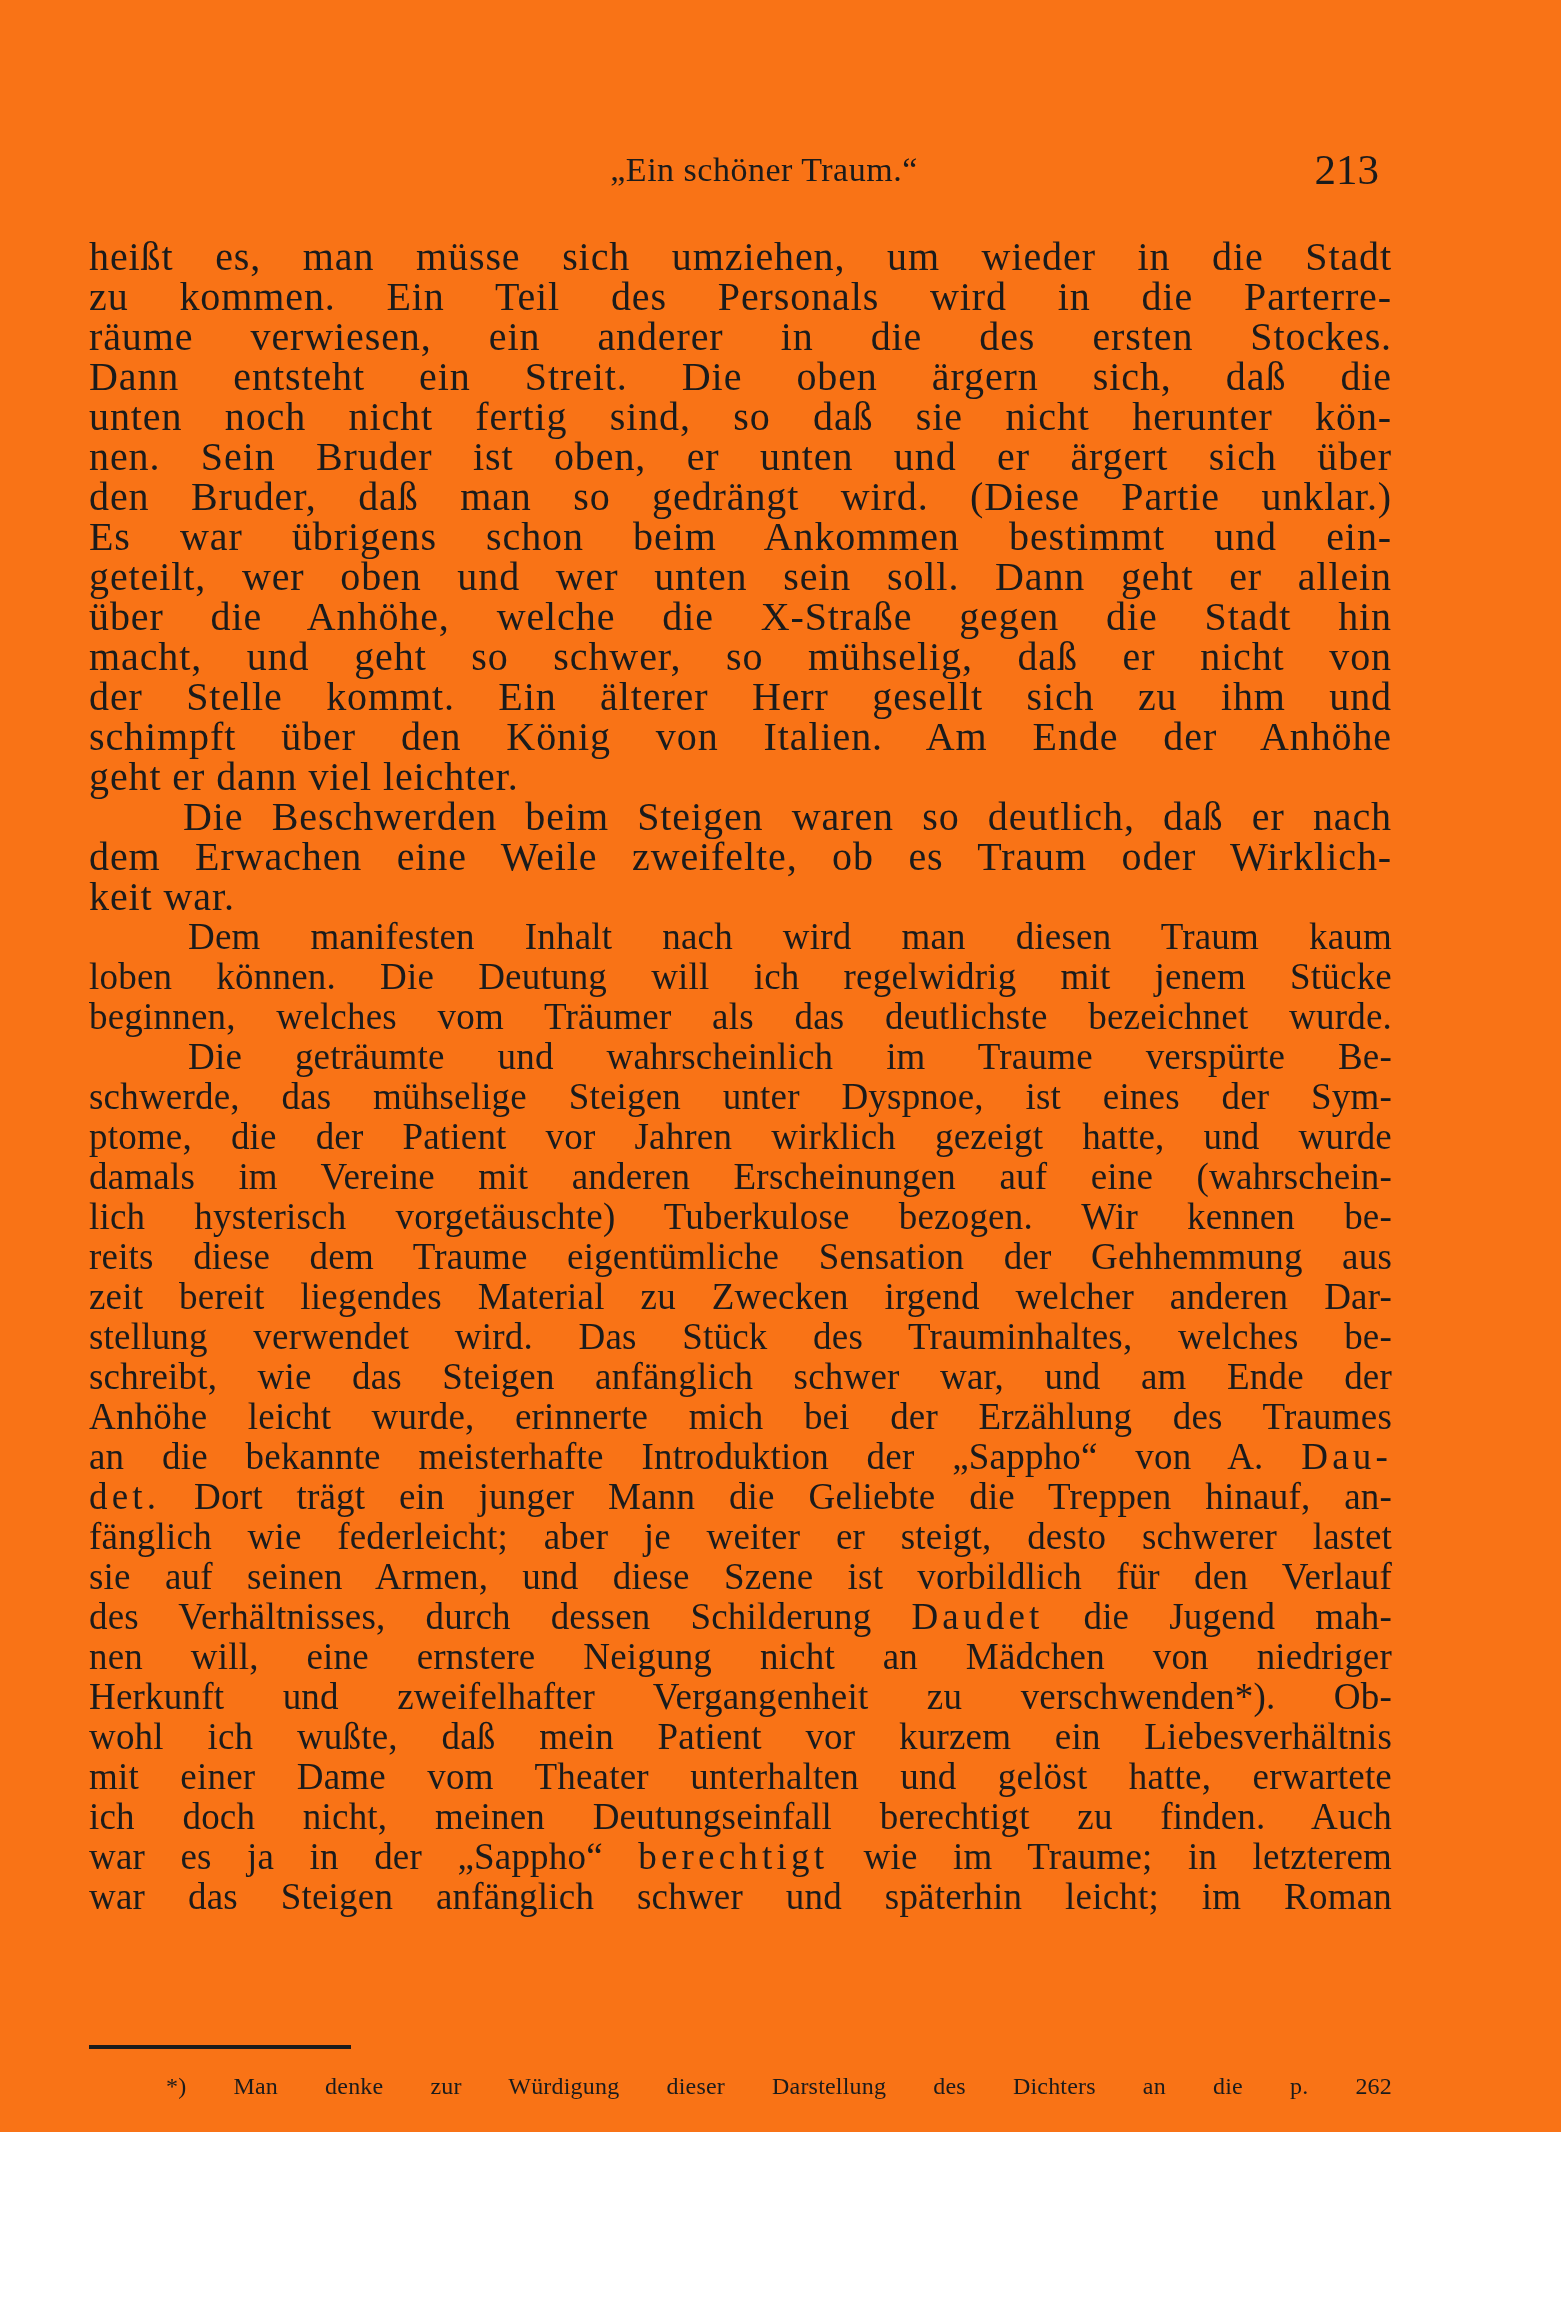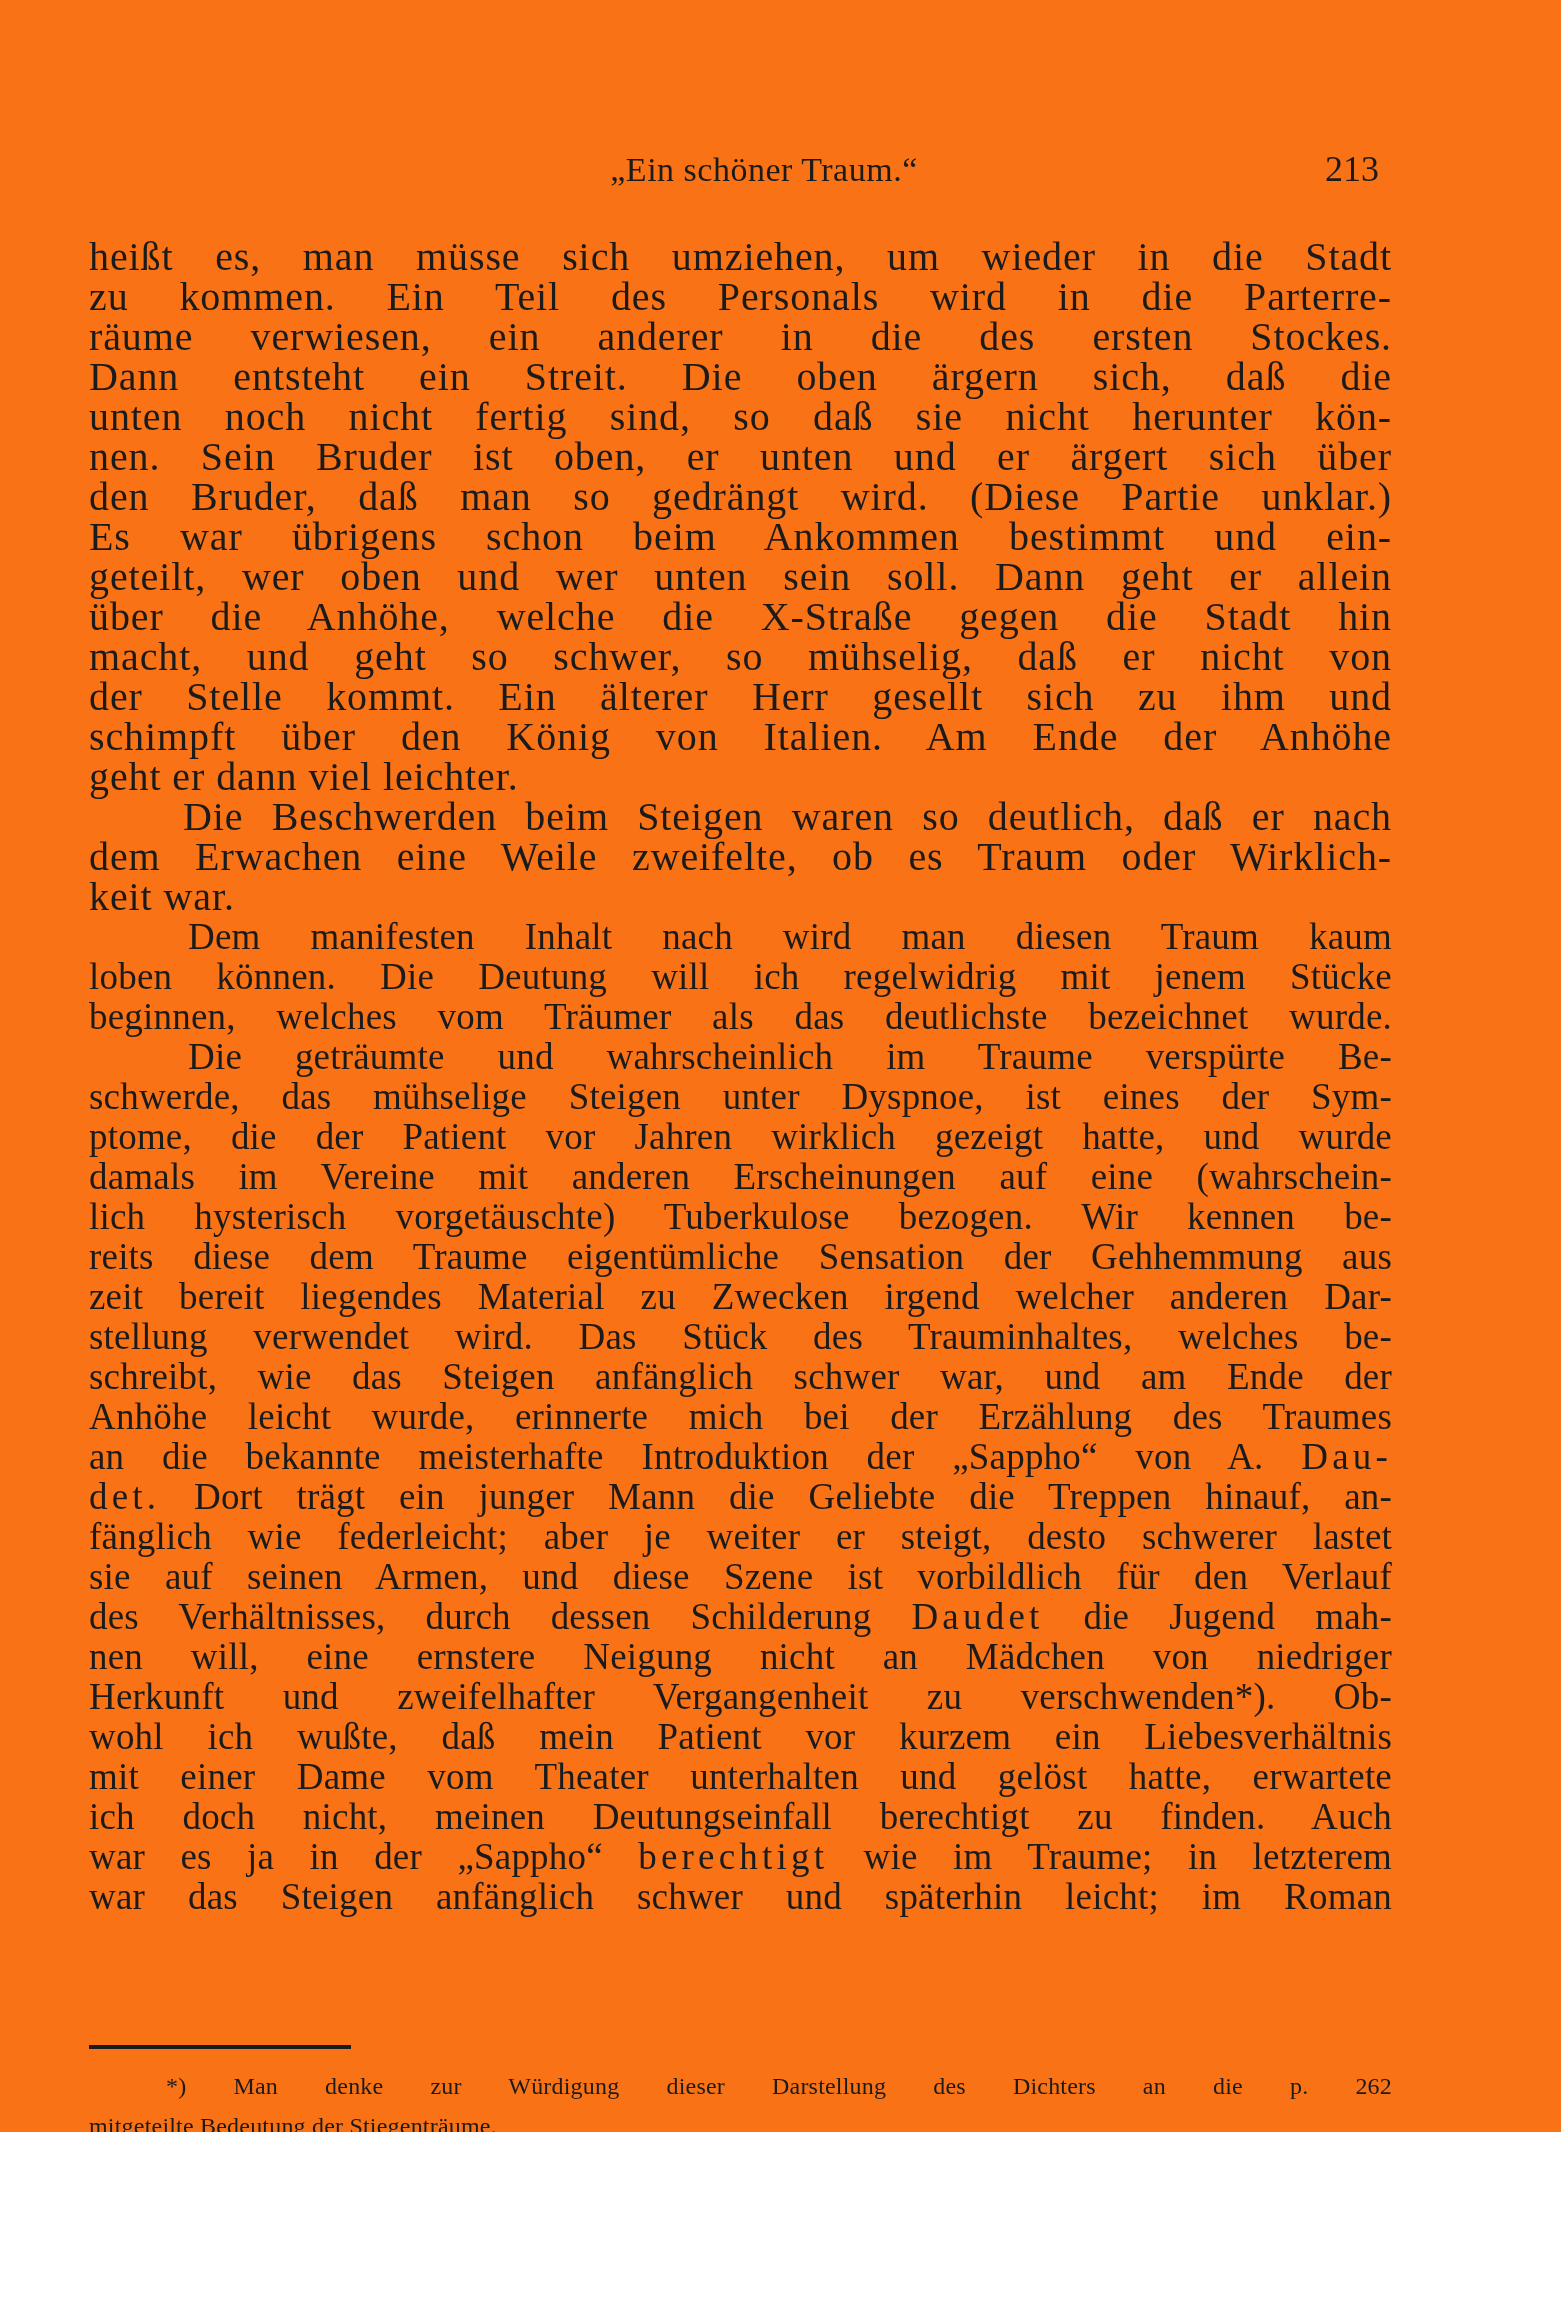--- a/index.html
+++ b/index.html
@@ -24,21 +24,21 @@
   .running-head .head-title {
     display: block;
     text-align: center;
     transform: translateX(23.5px);
     letter-spacing: 0.5px;
   }
   .running-head .page-num {
     position: absolute;
     right: 13px;
     top: 0;
-    font-size: 36px;
+    font-size: 43px;
     line-height: 41px;
   }
   .text-col {
     position: absolute;
     left: 89px;
     right: 169px;
     top: 237px;
   }
   .line {
     text-align: justify;
@@ -136,17 +136,16 @@
         <div class="line">ich doch nicht, meinen Deutungseinfall berechtigt zu finden. Auch</div>
         <div class="line"><span class="">war es ja in der „Sappho“ </span><span class="sperr">berechtigt</span><span class=""> wie im Traume; in letzterem</span></div>
         <div class="line">war das Steigen anfänglich schwer und späterhin leicht; im Roman</div>
       </div>
   </div>
 
   <div class="footnote-rule"></div>
 
   <div class="footnote-col block">
       <div class="line indent">*) Man denke zur Würdigung dieser Darstellung des Dichters an die p. 262</div>
-      <div class="line para-end">mitgeteilte Bedeutung der Stiegenträume.</div>
     </div>
 
 </div>
 
 
 </body></html>

